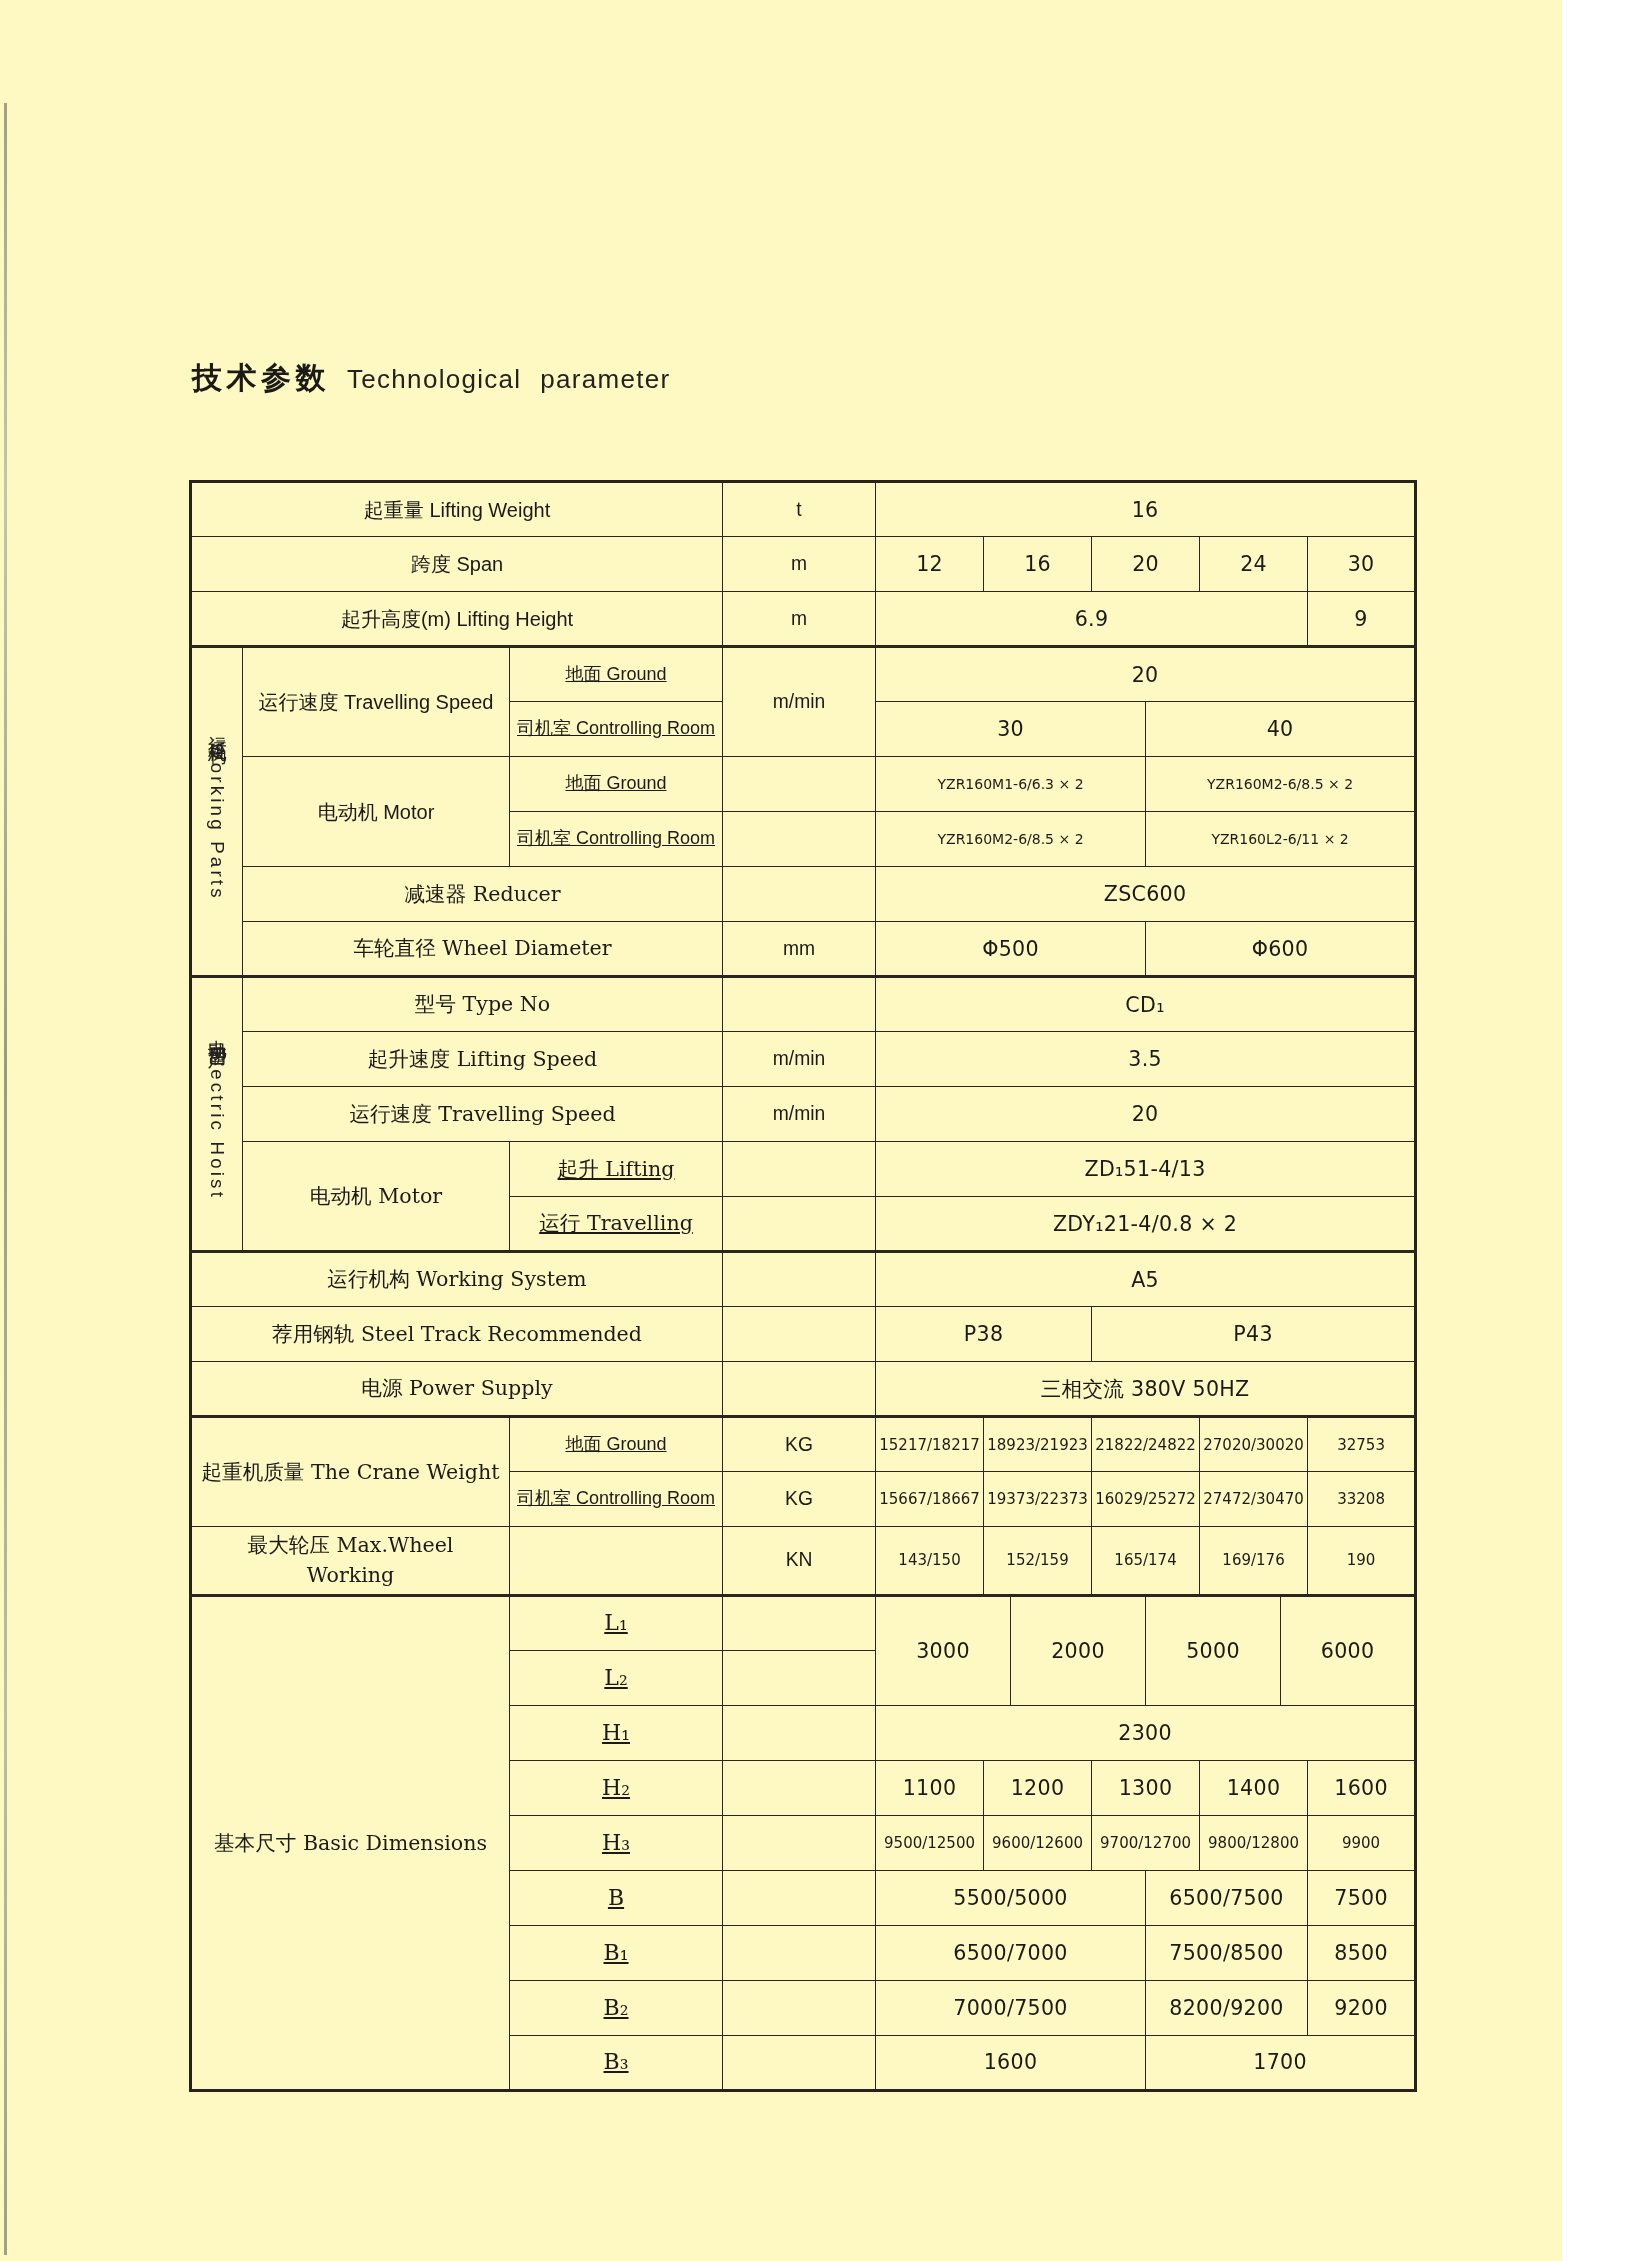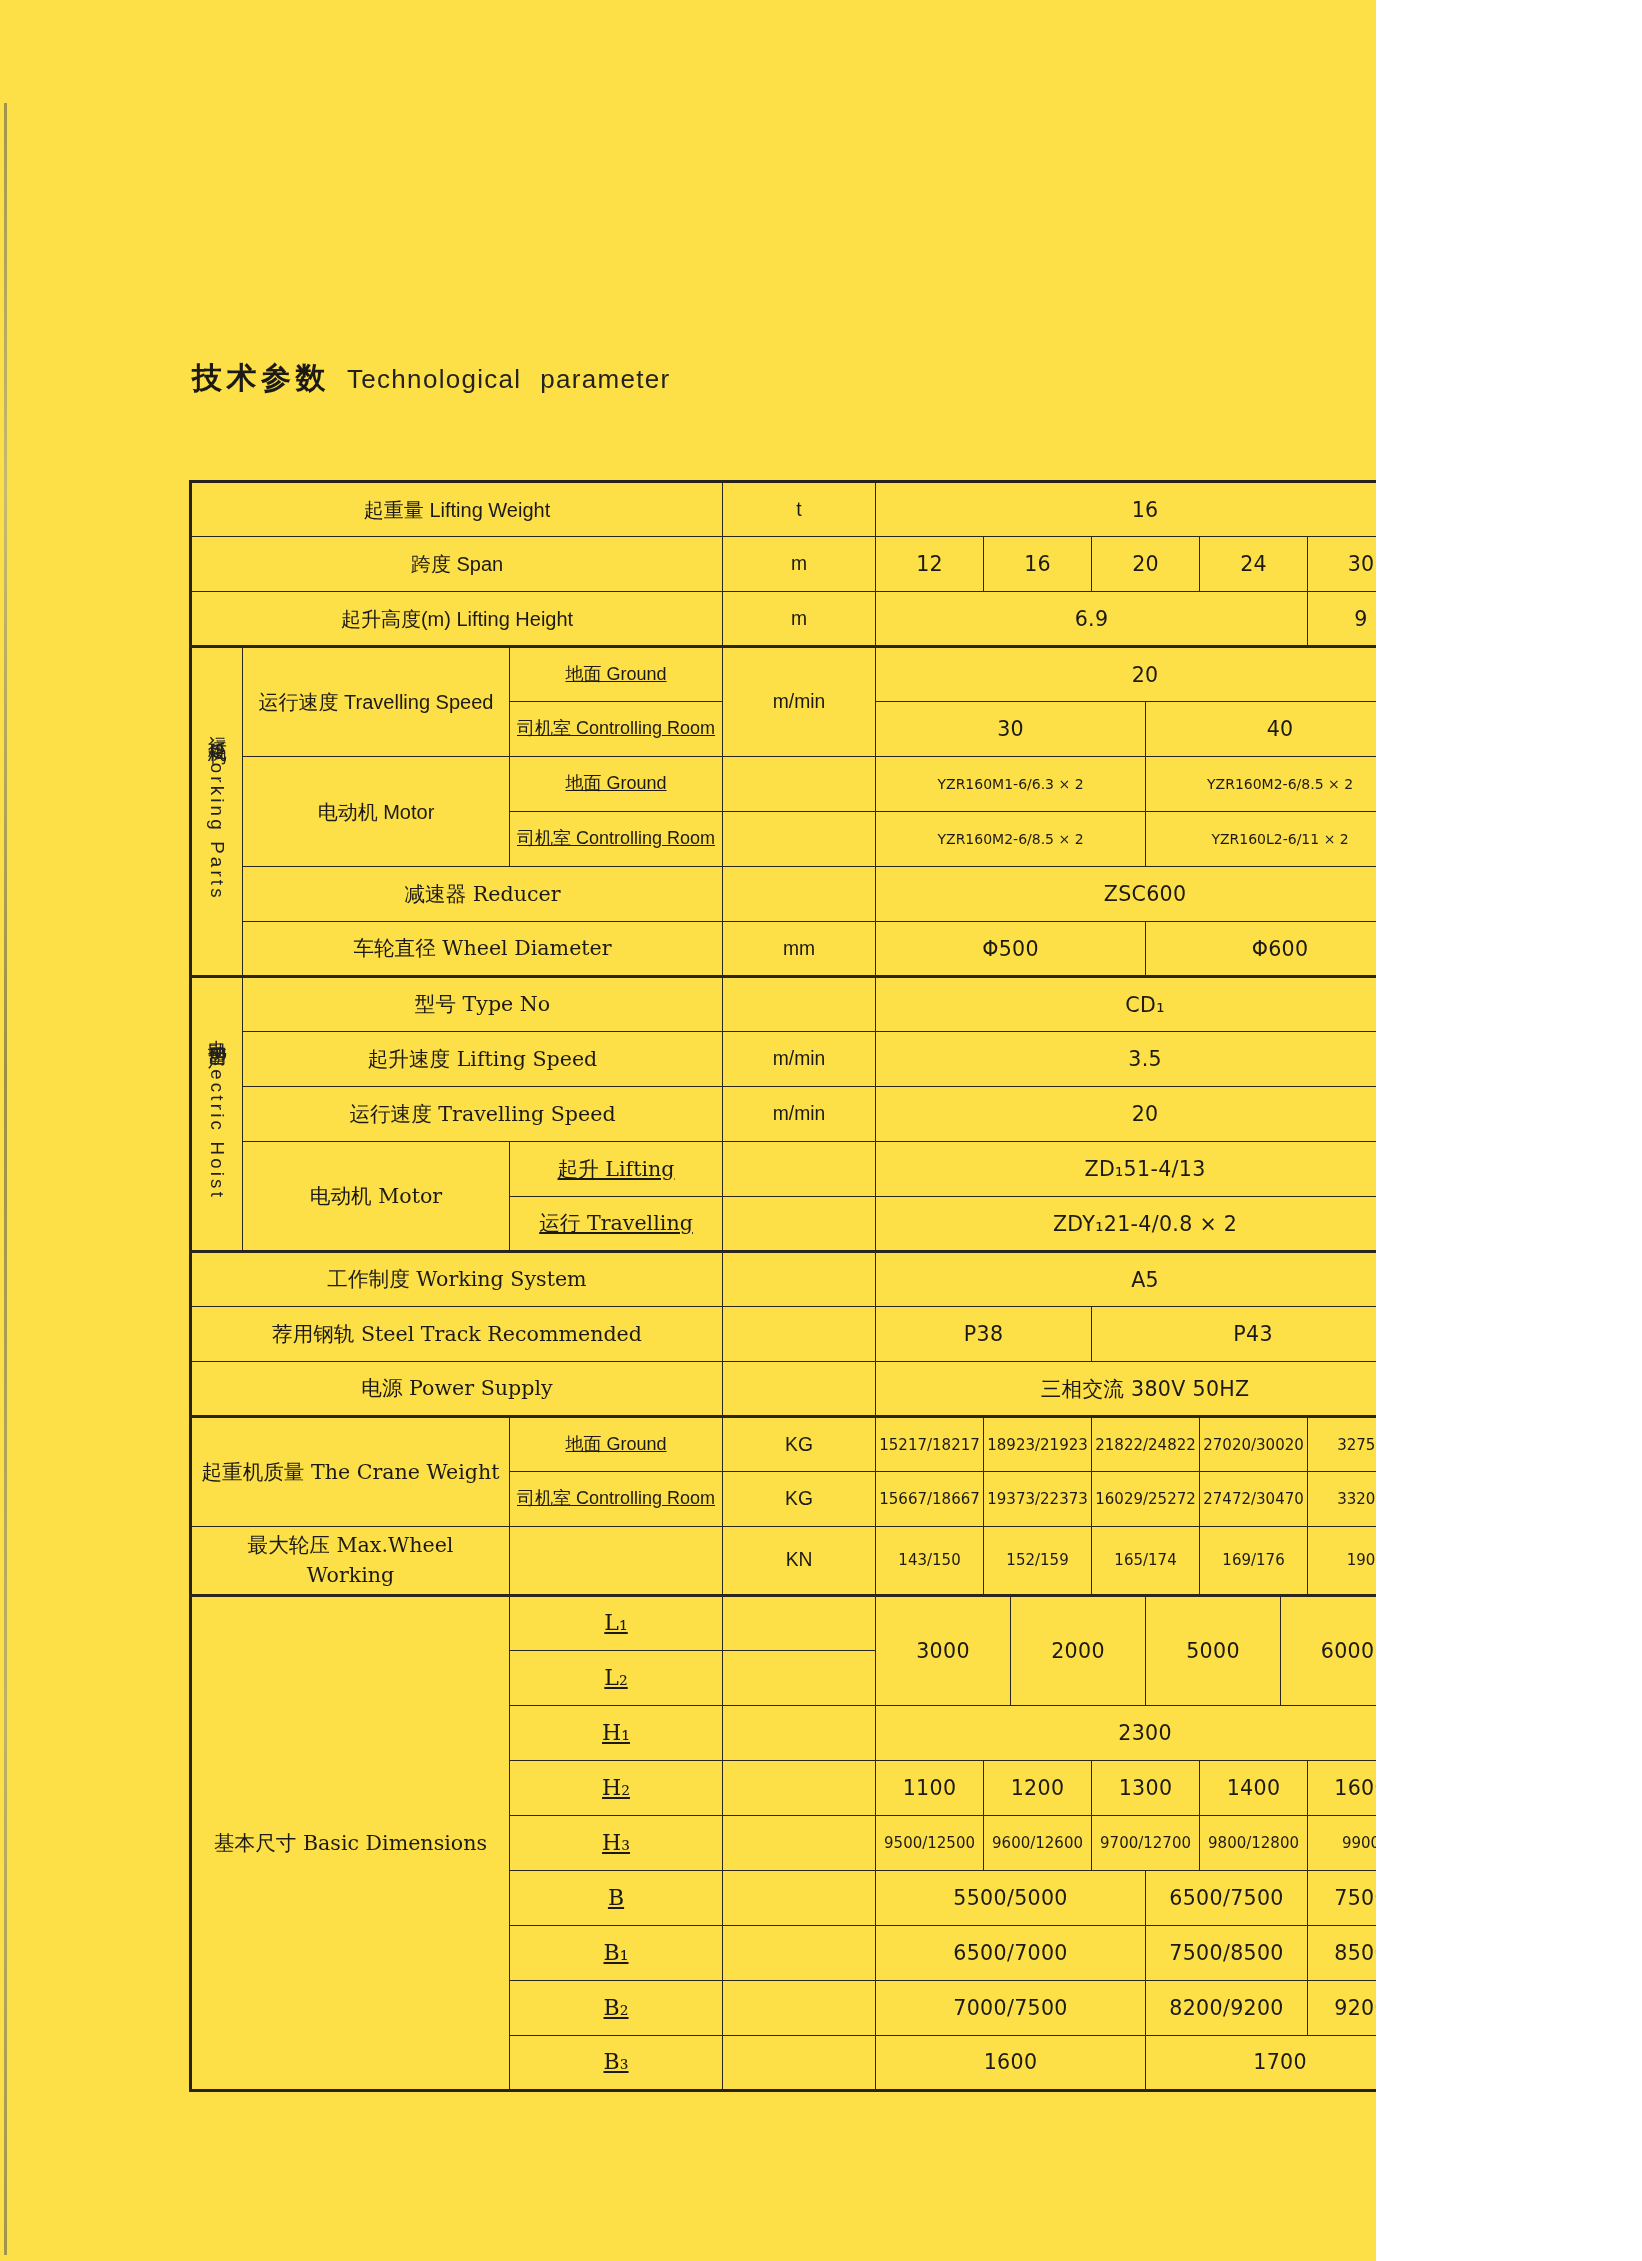--- a/index.html
+++ b/index.html
@@ -1,19 +1,19 @@
 <!DOCTYPE html>
 <html style="font-size:10.3px"><head>
 <meta charset="utf-8">
 <style>
   html,body { margin:0; padding:0; }
   .page {
     position:relative;
-    width:1376px; height:2261px;
-    background:#fde047;
+    width:1562px; height:2261px;
+    background:#fef9c3;
     font-family:"Liberation Sans","DejaVu Sans",sans-serif;
     color:#1c1a17;
     overflow:hidden;
   }
   .scan-edge {
     position:absolute; left:3.9px; top:103px; width:3.2px; height:2152px;
     background:linear-gradient(#555 0%, #999 18%, #4a4a4a 45%, #8a8a8a 75%, #555 100%);
     opacity:.55;
   }
   .title {
@@ -178,21 +178,21 @@
           <td class="sublabel serif">起升 Lifting</td>
           <td class="unit"></td>
           <td class="val" colspan="20">ZD₁51-4/13</td>
         </tr>
         <tr>
           <td class="sublabel serif">运行 Travelling</td>
           <td class="unit"></td>
           <td class="val" colspan="20">ZDY₁21-4/0.8 × 2</td>
         </tr>
         <tr class="thick-top">
-          <td class="label serif" colspan="3">工作制度 Working System</td>
+          <td class="label serif" colspan="3">运行机构 Working System</td>
           <td class="unit"></td>
           <td class="val" colspan="20">A5</td>
         </tr>
         <tr>
           <td class="label serif" colspan="3">荐用钢轨 Steel Track Recommended</td>
           <td class="unit"></td>
           <td class="val" colspan="8">P38</td>
           <td class="val" colspan="12">P43</td>
         </tr>
         <tr>

